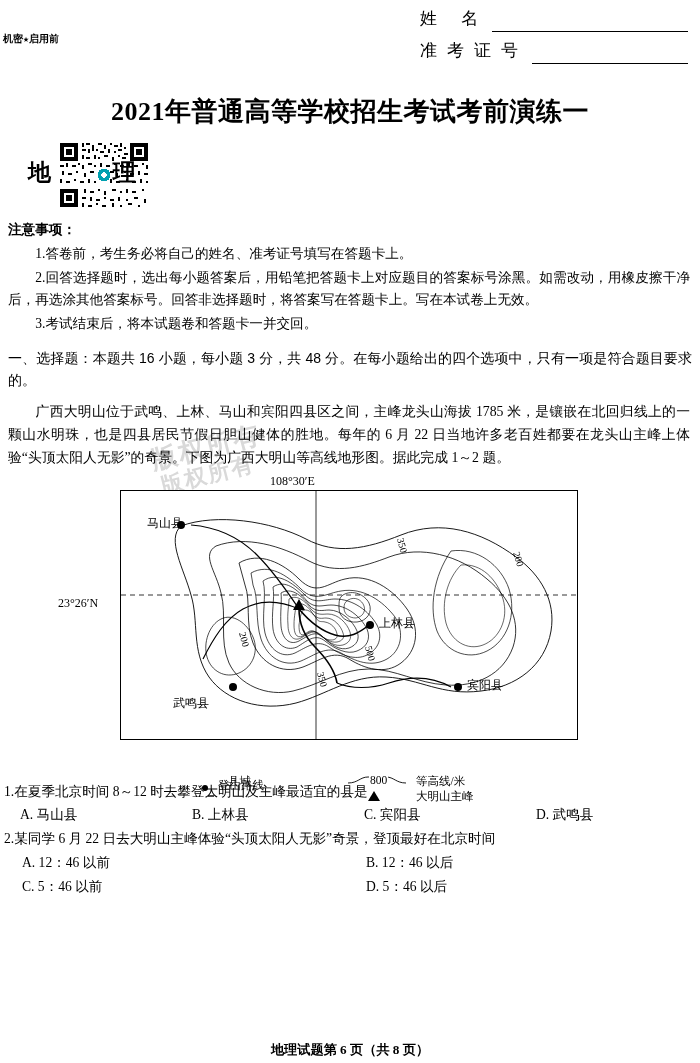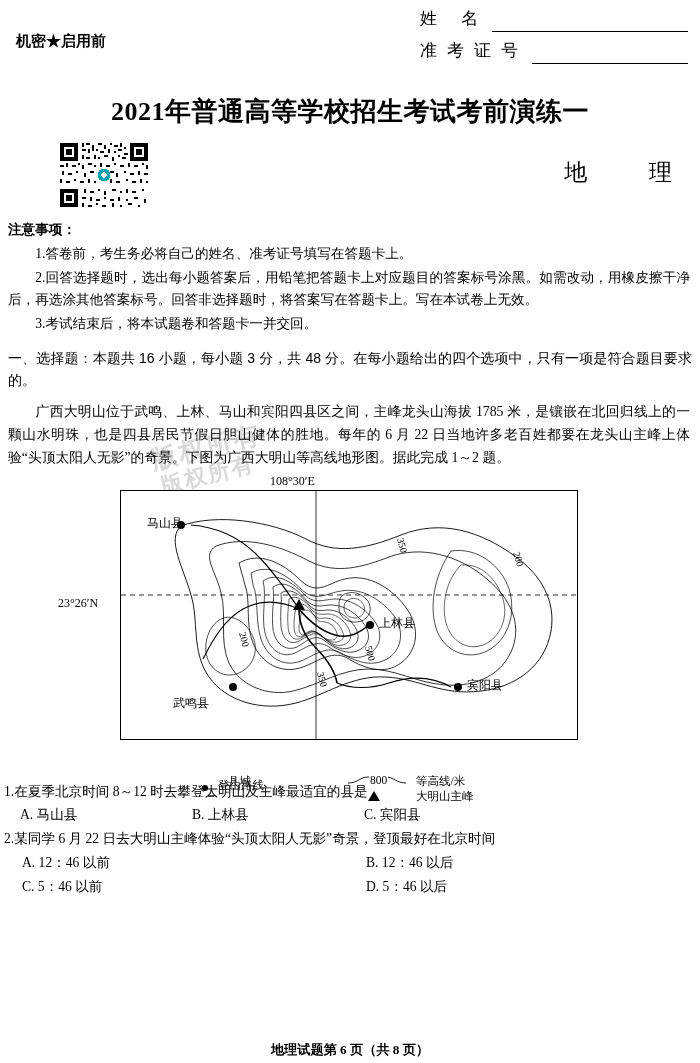--- a/index.html
+++ b/index.html
@@ -46,25 +46,25 @@
     padding-right: 4px;
     padding-bottom: 2px;
   }
   .name-row .rule {
     flex: 1;
     border-bottom: 1px solid #000;
     height: 22px;
   }
   .secret {
     position: absolute;
-    left: 16px;
+    left: 3px;
     top: 32px;
-    font-size: 15px;
+    font-size: 10px;
     font-weight: bold;
-    font-family: Liberation Sans, sans-serif;
+    font-family: Liberation Mono, monospace;
     letter-spacing: 0px;
   }
 
   
   .exam-title {
     text-align: center;
     font-size: 26px;
     font-weight: bold;
     letter-spacing: 0.5px;
     margin-top: 16px;
@@ -81,23 +81,23 @@
     left: 58px;
     top: 6px;
     width: 92px;
     height: 68px;
   }
   .qr canvas, .qr svg { display: block; }
   .subject {
     position: absolute;
     left: 0; right: 0;
     top: 22px;
-    text-align: right;
+    text-align: left;
     font-size: 23px;
-    font-weight: normal;
+    font-weight: bold;
     letter-spacing: 28px;
     text-indent: 28px;
   }
 
   
   .notice {
     margin: 6px 10px 0 8px;
     font-size: 13.6px;
     line-height: 1.62;
   }
@@ -474,20 +474,21 @@
   </div>
 
   <div class="questions">
     <div class="q-stem">
       <span>1.</span><span>在夏季北京时间 8～12 时去攀登大明山及主峰最适宜的县是</span>
     </div>
     <div class="opts four">
       <div>A. 马山县</div>
       <div>B. 上林县</div>
       <div>C. 宾阳县</div>
+      <div>D. 武鸣县</div>
     </div>
 
     <div class="q-stem">
       <span>2.</span><span>某同学 6 月 22 日去大明山主峰体验“头顶太阳人无影”奇景，登顶最好在北京时间</span>
     </div>
     <div class="opts two">
       <div>A. 12：46 以前</div>
       <div>B. 12：46 以后</div>
     </div>
     <div class="opts two">

